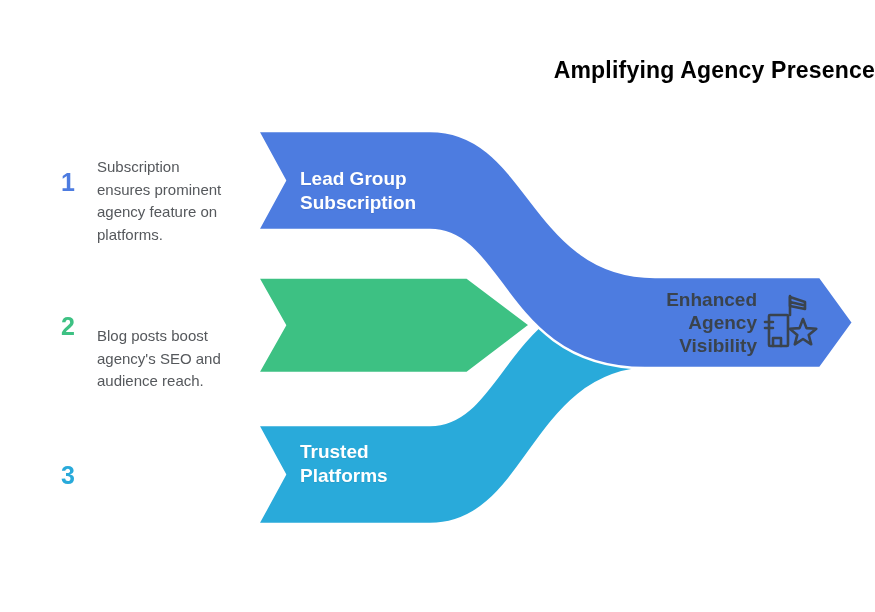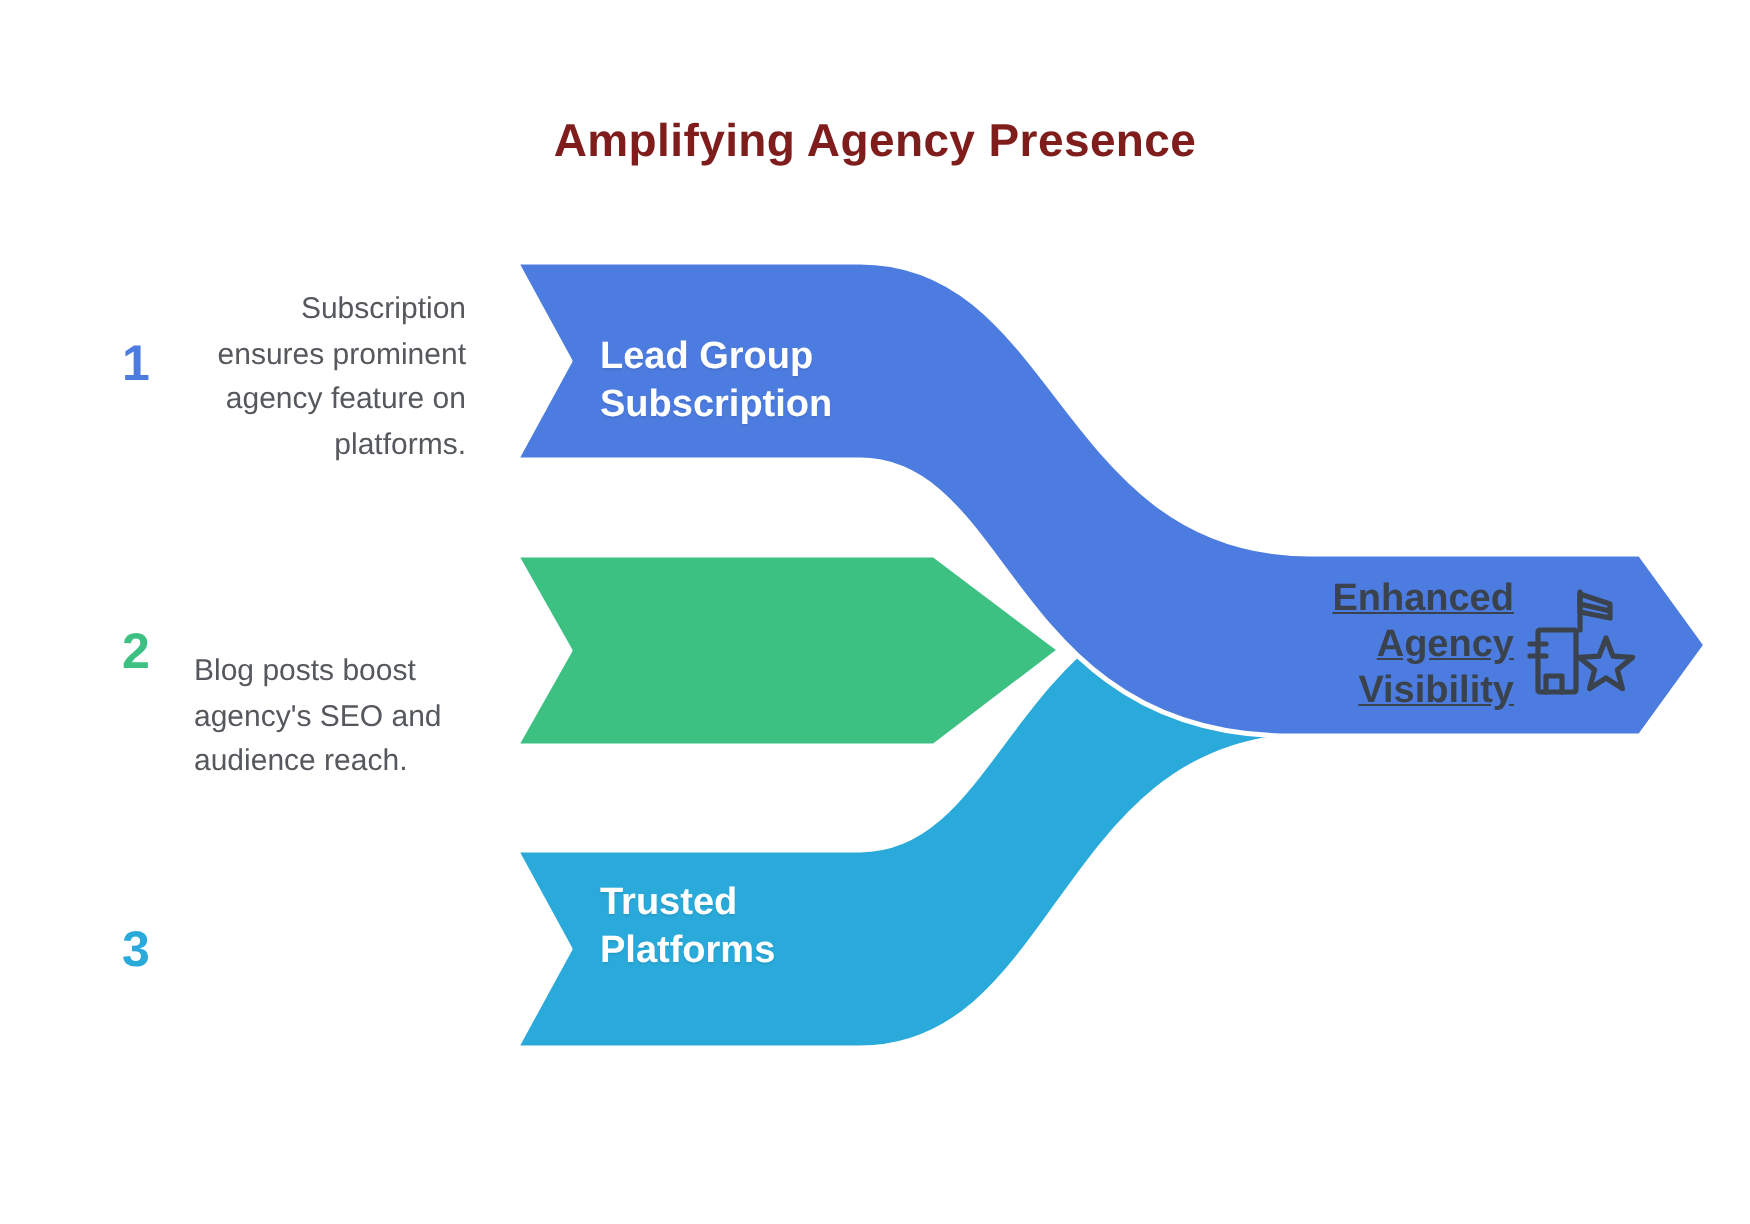--- a/index.html
+++ b/index.html
@@ -6,45 +6,45 @@
   .canvas{
     position:relative;
     width:875px;height:612px;
     background:#ffffff;
     font-family:"Liberation Sans", sans-serif;
     overflow:hidden;
   }
   .title{
     position:absolute;
     top:57px;left:0;width:100%;
-    text-align:center;
+    text-align:right;
     font-size:23px;
     font-weight:bold;
-    color:#7f1d1d;
+    color:#000000;
     letter-spacing:.2px;
   }
   .flow-svg{position:absolute;top:0;left:0;}
   .step-num{
     position:absolute;
     left:48px;width:40px;
     text-align:center;
     font-size:25px;
     font-weight:bold;
   }
   #num1{top:168px;color:#4d7ce0;}
   #num2{top:312px;color:#3dc183;}
   #num3{top:461px;color:#29aada;}
   .step-desc{
     position:absolute;
     left:97px;width:136px;
     font-size:15px;
     line-height:22.5px;
     color:#55585c;
   }
-  #desc1{top:144px;text-align:right;}
+  #desc1{top:156px;}
   #desc2{top:293px;margin-top:32px;}
   #desc3{top:441px;}
   .flow-label{
     position:absolute;
     left:300px;width:156px;
     font-size:19px;
     font-weight:bold;
     line-height:24px;
     color:#ffffff;
     text-shadow:0 1px 1px rgba(0,0,0,0.08);
@@ -55,21 +55,20 @@
   #label3{top:429px;}
   .result-label{
     position:absolute;
     left:637px;top:288px;
     width:120px;
     text-align:right;
     font-size:19px;
     font-weight:bold;
     line-height:23px;
     color:#3a434d;
-    text-decoration:underline;
   }
 </style>
 </head>
 <body>
 
 <div class="canvas">
 
   <svg class="flow-svg" width="875" height="612" viewBox="0 0 875 612">
 
     <path d="M 258,425 H 430 C 505,425 505,287 645,287 H 700 V 368 H 655 C 530,368 530,524 430,524 H 258 L 285,474.5 Z" stroke="#ffffff" stroke-width="2.5" stroke-linejoin="round" fill="#29aada"></path>

